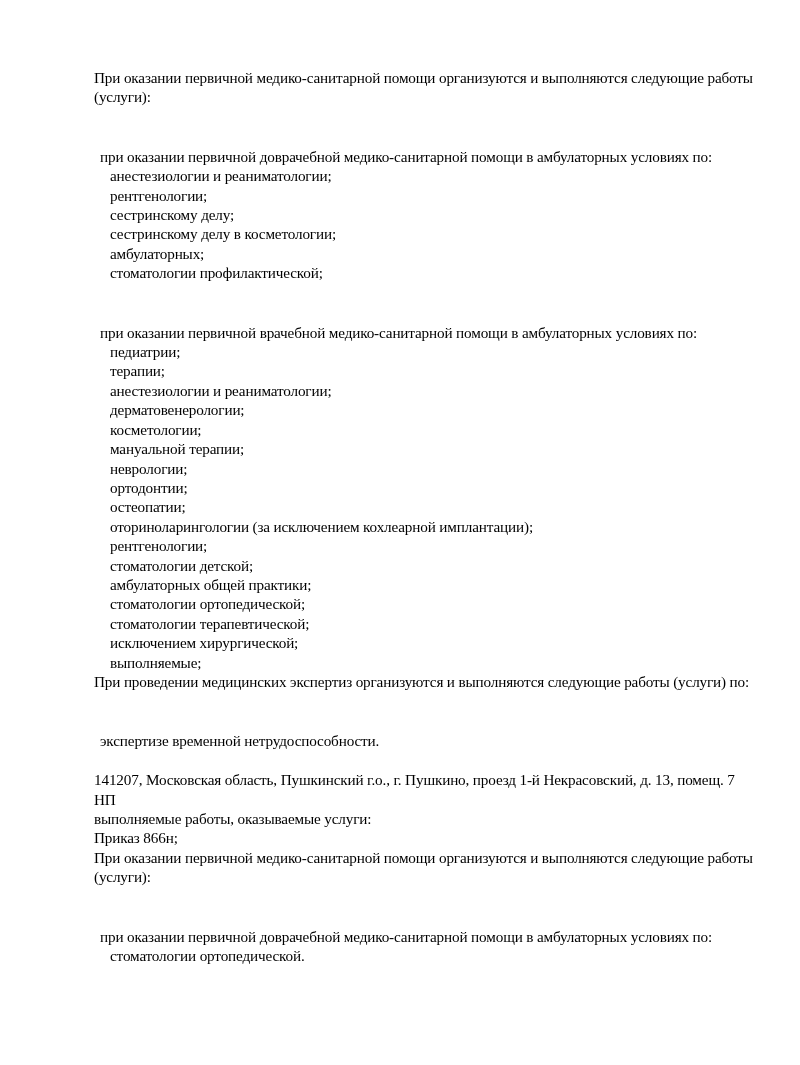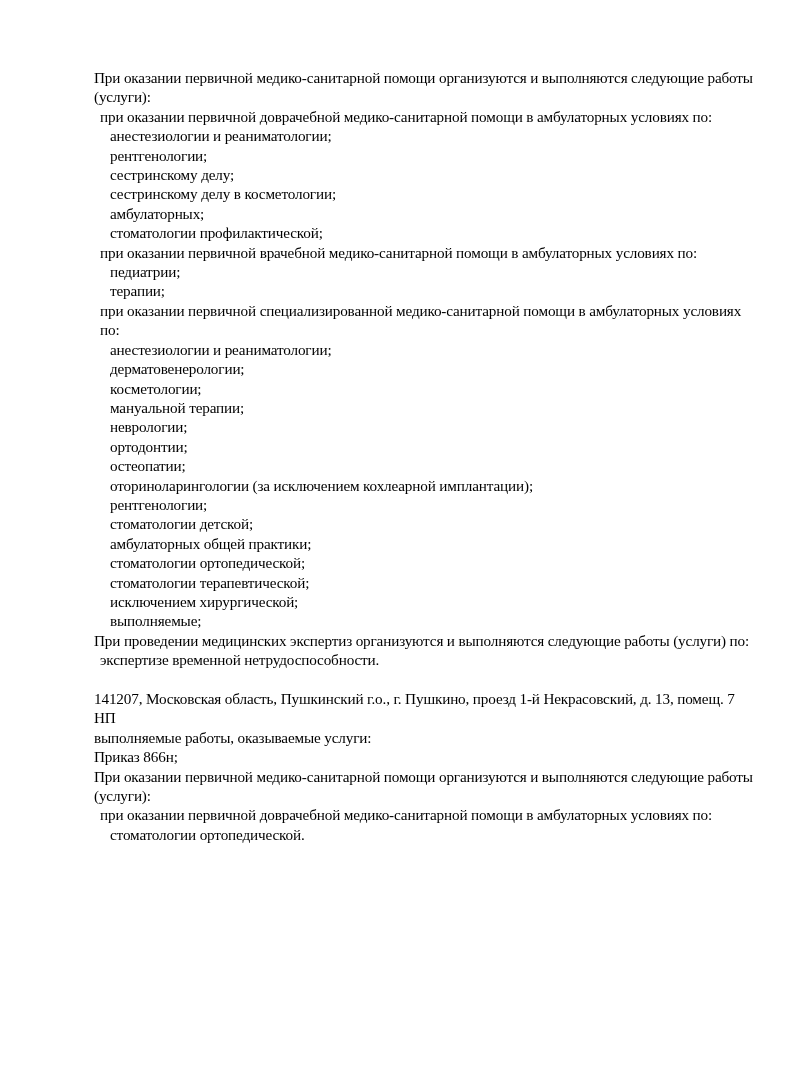--- a/index.html
+++ b/index.html
@@ -7,21 +7,21 @@
       width: 800px; height: 1065px; position: relative; overflow: hidden;
       font-family: "Liberation Serif", "DejaVu Serif", serif;
       color: #000000;
     }
     .page {
       position: absolute; left: 94px; top: 68px; width: 660px;
       font-size: 15.2px; line-height: 19.4px; letter-spacing: -0.15px;
     }
     .line { white-space: pre-wrap; }
     .l0 { padding-left: 0; }
-    .l1 { padding-left: 6px; }
+    .l1 { padding-left: 6px; margin-top: 40px; }
     .l2 { padding-left: 16px; }
     .gap { height: 19.4px; }
   </style>
 </head>
 <body>
 
 <div class="page">
 
   <div class="line l0">При оказании первичной медико-санитарной помощи организуются и выполняются следующие работы (услуги):</div>
 
@@ -30,21 +30,20 @@
   <div class="line l2">рентгенологии;</div>
   <div class="line l2">сестринскому делу;</div>
   <div class="line l2">сестринскому делу в косметологии;</div>
   <div class="line l2">амбулаторных;</div>
   <div class="line l2">стоматологии профилактической;</div>
 
   <div class="line l1">при оказании первичной врачебной медико-санитарной помощи в амбулаторных условиях по:</div>
   <div class="line l2">педиатрии;</div>
   <div class="line l2">терапии;</div>
 
-  <div class="line l1">при оказании первичной специализированной медико-санитарной помощи в амбулаторных условиях по:</div>
   <div class="line l2">анестезиологии и реаниматологии;</div>
   <div class="line l2">дерматовенерологии;</div>
   <div class="line l2">косметологии;</div>
   <div class="line l2">мануальной терапии;</div>
   <div class="line l2">неврологии;</div>
   <div class="line l2">ортодонтии;</div>
   <div class="line l2">остеопатии;</div>
   <div class="line l2">оториноларингологии (за исключением кохлеарной имплантации);</div>
   <div class="line l2">рентгенологии;</div>
   <div class="line l2">стоматологии детской;</div>

